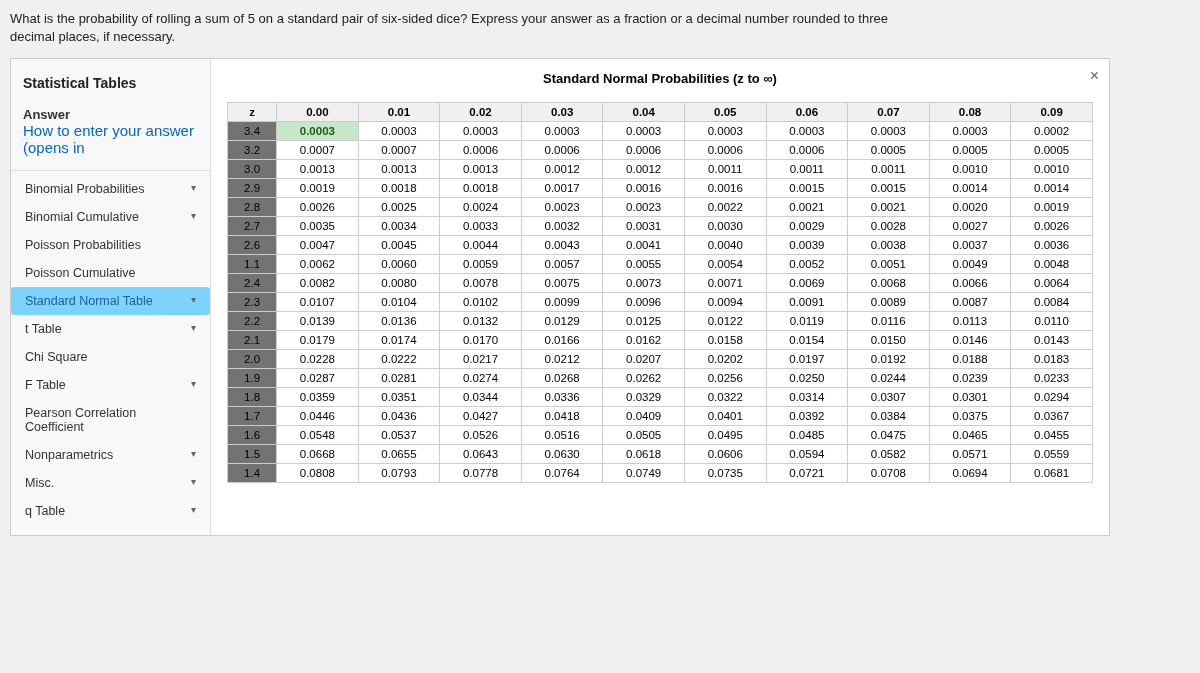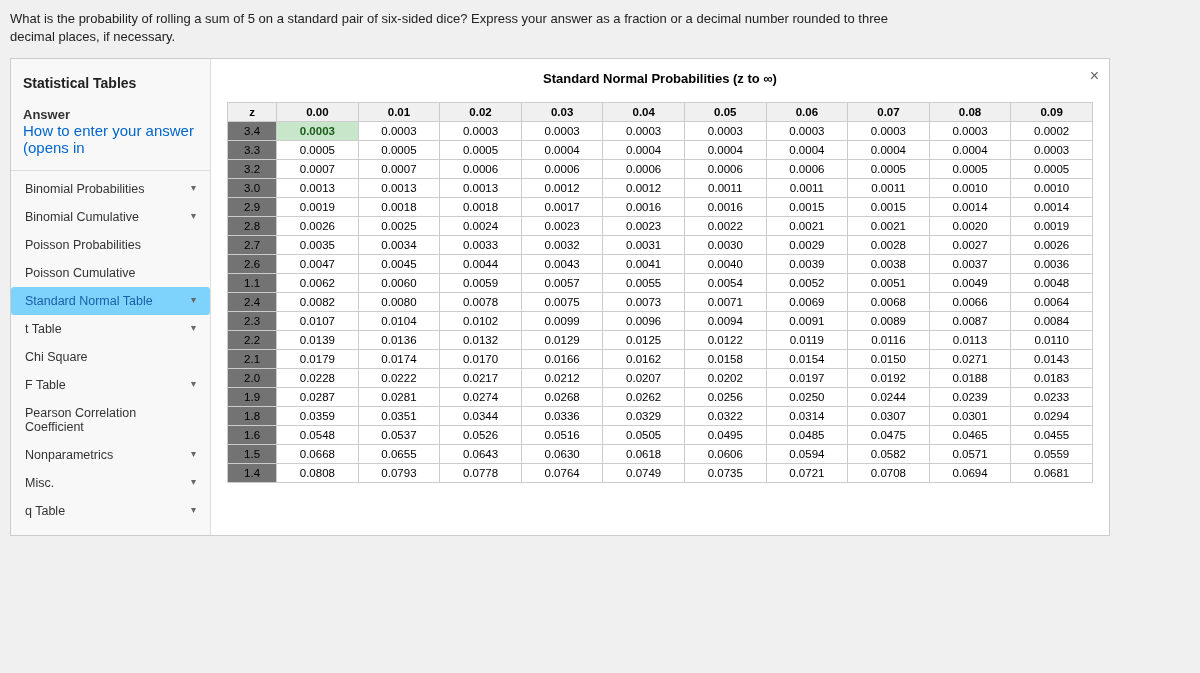--- a/index.html
+++ b/index.html
@@ -211,33 +211,20 @@
             <td>0.0003</td>
             <td>0.0003</td>
             <td>0.0003</td>
             <td>0.0003</td>
             <td>0.0003</td>
             <td>0.0003</td>
             <td>0.0003</td>
             <td>0.0002</td>
           </tr>
           <tr>
-            <td class="z-col">3.3</td>
-            <td>0.0005</td>
-            <td>0.0005</td>
-            <td>0.0005</td>
-            <td>0.0004</td>
-            <td>0.0004</td>
-            <td>0.0004</td>
-            <td>0.0004</td>
-            <td>0.0004</td>
-            <td>0.0004</td>
-            <td>0.0003</td>
-          </tr>
-          <tr>
             <td class="z-col">3.2</td>
             <td>0.0007</td>
             <td>0.0007</td>
             <td>0.0006</td>
             <td>0.0006</td>
             <td>0.0006</td>
             <td>0.0006</td>
             <td>0.0006</td>
             <td>0.0005</td>
             <td>0.0005</td>
@@ -363,21 +350,21 @@
           <tr>
             <td class="z-col">2.1</td>
             <td>0.0179</td>
             <td>0.0174</td>
             <td>0.0170</td>
             <td>0.0166</td>
             <td>0.0162</td>
             <td>0.0158</td>
             <td>0.0154</td>
             <td>0.0150</td>
-            <td>0.0271</td>
+            <td>0.0146</td>
             <td>0.0143</td>
           </tr>
           <tr>
             <td class="z-col">2.0</td>
             <td>0.0228</td>
             <td>0.0222</td>
             <td>0.0217</td>
             <td>0.0212</td>
             <td>0.0207</td>
             <td>0.0202</td>
@@ -406,20 +393,33 @@
             <td>0.0344</td>
             <td>0.0336</td>
             <td>0.0329</td>
             <td>0.0322</td>
             <td>0.0314</td>
             <td>0.0307</td>
             <td>0.0301</td>
             <td>0.0294</td>
           </tr>
           <tr>
+            <td class="z-col">1.7</td>
+            <td>0.0446</td>
+            <td>0.0436</td>
+            <td>0.0427</td>
+            <td>0.0418</td>
+            <td>0.0409</td>
+            <td>0.0401</td>
+            <td>0.0392</td>
+            <td>0.0384</td>
+            <td>0.0375</td>
+            <td>0.0367</td>
+          </tr>
+          <tr>
             <td class="z-col">1.6</td>
             <td>0.0548</td>
             <td>0.0537</td>
             <td>0.0526</td>
             <td>0.0516</td>
             <td>0.0505</td>
             <td>0.0495</td>
             <td>0.0485</td>
             <td>0.0475</td>
             <td>0.0465</td>

